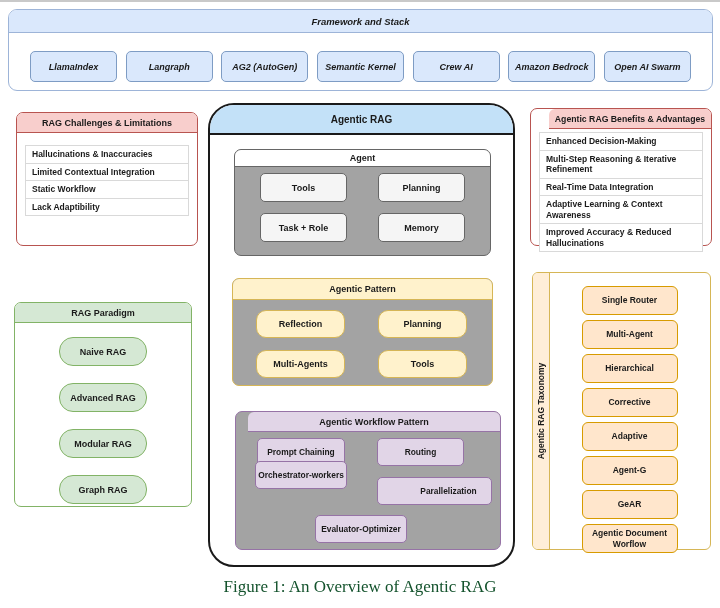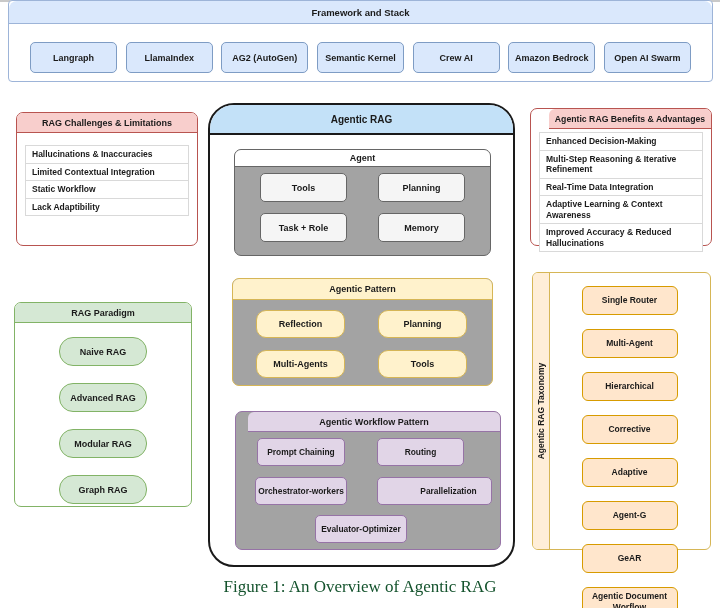--- a/index.html
+++ b/index.html
@@ -6,21 +6,21 @@
   .page{position:relative;width:720px;height:608px;background:#fff;overflow:hidden;
         font-family:"Liberation Sans",sans-serif;color:#1a1a1a;}
   .top-edge{position:absolute;top:0;left:0;right:0;height:2px;background:#c9c9c9;}
 
   
   .panel{position:absolute;background:#fff;border-radius:7px;}
   .panel-header{height:19px;display:flex;align-items:center;justify-content:center;
         font-weight:700;font-size:9px;border-top-left-radius:6px;border-top-right-radius:6px;}
 
   
-  .frame{left:8px;top:0;width:703px;height:80px;border:1px solid var(--frame-border);border-radius:4px;}
+  .frame{left:8px;top:9px;width:703px;height:80px;border:1px solid var(--frame-border);border-radius:9px;font-style:italic;}
   .frame .panel-header{height:22px;background:var(--blue-fill);border-bottom:1px solid var(--frame-border);
         border-top-left-radius:8px;border-top-right-radius:8px;font-size:9.5px;}
   .fw-row{position:absolute;left:0;right:0;top:41px;display:flex;justify-content:space-between;padding:0 21px;}
   .fw-btn{width:85px;height:29px;background:var(--blue-fill);border:1px solid var(--blue-border);
         border-radius:5px;display:flex;align-items:center;justify-content:center;
         font-size:9px;font-weight:700;text-align:center;}
 
   
   .rows{position:absolute;left:8px;right:8px;}
   .row{border:1px solid var(--row-border);margin-top:-1px;background:#fff;
@@ -70,39 +70,39 @@
         font-size:8.4px;font-weight:700;white-space:nowrap;}
 
   
   .taxonomy{position:absolute;left:532px;top:272px;width:177px;height:276px;background:#fff;
         border:1px solid var(--yellow-border);border-radius:6px;}
   .tax-strip{position:absolute;left:0;top:0;bottom:0;width:16px;background:var(--orange-strip-fill);
         border-right:1px solid var(--yellow-border);border-top-left-radius:5px;border-bottom-left-radius:5px;}
   .tax-strip span{position:absolute;left:50%;top:50%;transform:translate(-50%,-50%) rotate(-90deg);
         white-space:nowrap;font-size:8.5px;font-weight:700;}
   .tax-col{position:absolute;left:16px;right:0;top:0;bottom:0;display:flex;flex-direction:column;
-        align-items:center;padding-top:13px;gap:14px;}
+        align-items:center;padding-top:13px;gap:5px;}
   .obtn{width:90px;min-height:25px;background:var(--orange-fill);border:1px solid var(--orange-border);
         border-radius:6px;display:flex;align-items:center;justify-content:center;
         font-size:8.5px;font-weight:700;text-align:center;line-height:10.5px;padding:1px 2px;}
 
   .caption{position:absolute;left:0;right:0;top:577px;text-align:center;
         font-family:"Liberation Serif",serif;font-size:17px;color:#14532d;}
 </style>
 </head>
 <body>
 
 <div class="page">
   <div class="top-edge"></div>
 
   <div class="panel frame">
     <div class="panel-header">Framework and Stack</div>
     <div class="fw-row">
+      <div class="fw-btn">LlamaIndex</div>
       <div class="fw-btn">Langraph</div>
-      <div class="fw-btn">LlamaIndex</div>
       <div class="fw-btn">AG2 (AutoGen)</div>
       <div class="fw-btn">Semantic Kernel</div>
       <div class="fw-btn">Crew AI</div>
       <div class="fw-btn">Amazon Bedrock</div>
       <div class="fw-btn">Open AI Swarm</div>
     </div>
   </div>
 
   <div class="panel challenges">
     <div class="panel-header">RAG Challenges &amp; Limitations</div>
@@ -140,21 +140,21 @@
       <div class="ybtn" style="left:23px;top:31px;">Reflection</div>
       <div class="ybtn" style="left:145px;top:31px;">Planning</div>
       <div class="ybtn" style="left:23px;top:71px;">Multi-Agents</div>
       <div class="ybtn" style="left:145px;top:71px;">Tools</div>
     </div>
 
     <div class="subbox workflow-box">
       <div class="panel-header">Agentic Workflow Pattern</div>
       <div class="wbtn" style="left:21px;top:26px;width:86px;">Prompt Chaining</div>
       <div class="wbtn" style="left:141px;top:26px;width:85px;">Routing</div>
-      <div class="wbtn" style="left:19px;top:65px;width:90px;">Orchestrator-workers</div>
+      <div class="wbtn" style="left:19px;top:49px;width:90px;">Orchestrator-workers</div>
       <div class="wbtn" style="left:141px;top:65px;width:85px;padding-left:28px;">Parallelization</div>
       <div class="wbtn" style="left:79px;top:103px;width:90px;">Evaluator-Optimizer</div>
     </div>
   </div>
 
   <div class="panel benefits">
     <div class="panel-header">Agentic RAG Benefits &amp; Advantages</div>
     <div class="rows">
       <div class="row">Enhanced Decision-Making</div>
       <div class="row">Multi-Step Reasoning &amp; Iterative Refinement</div>

